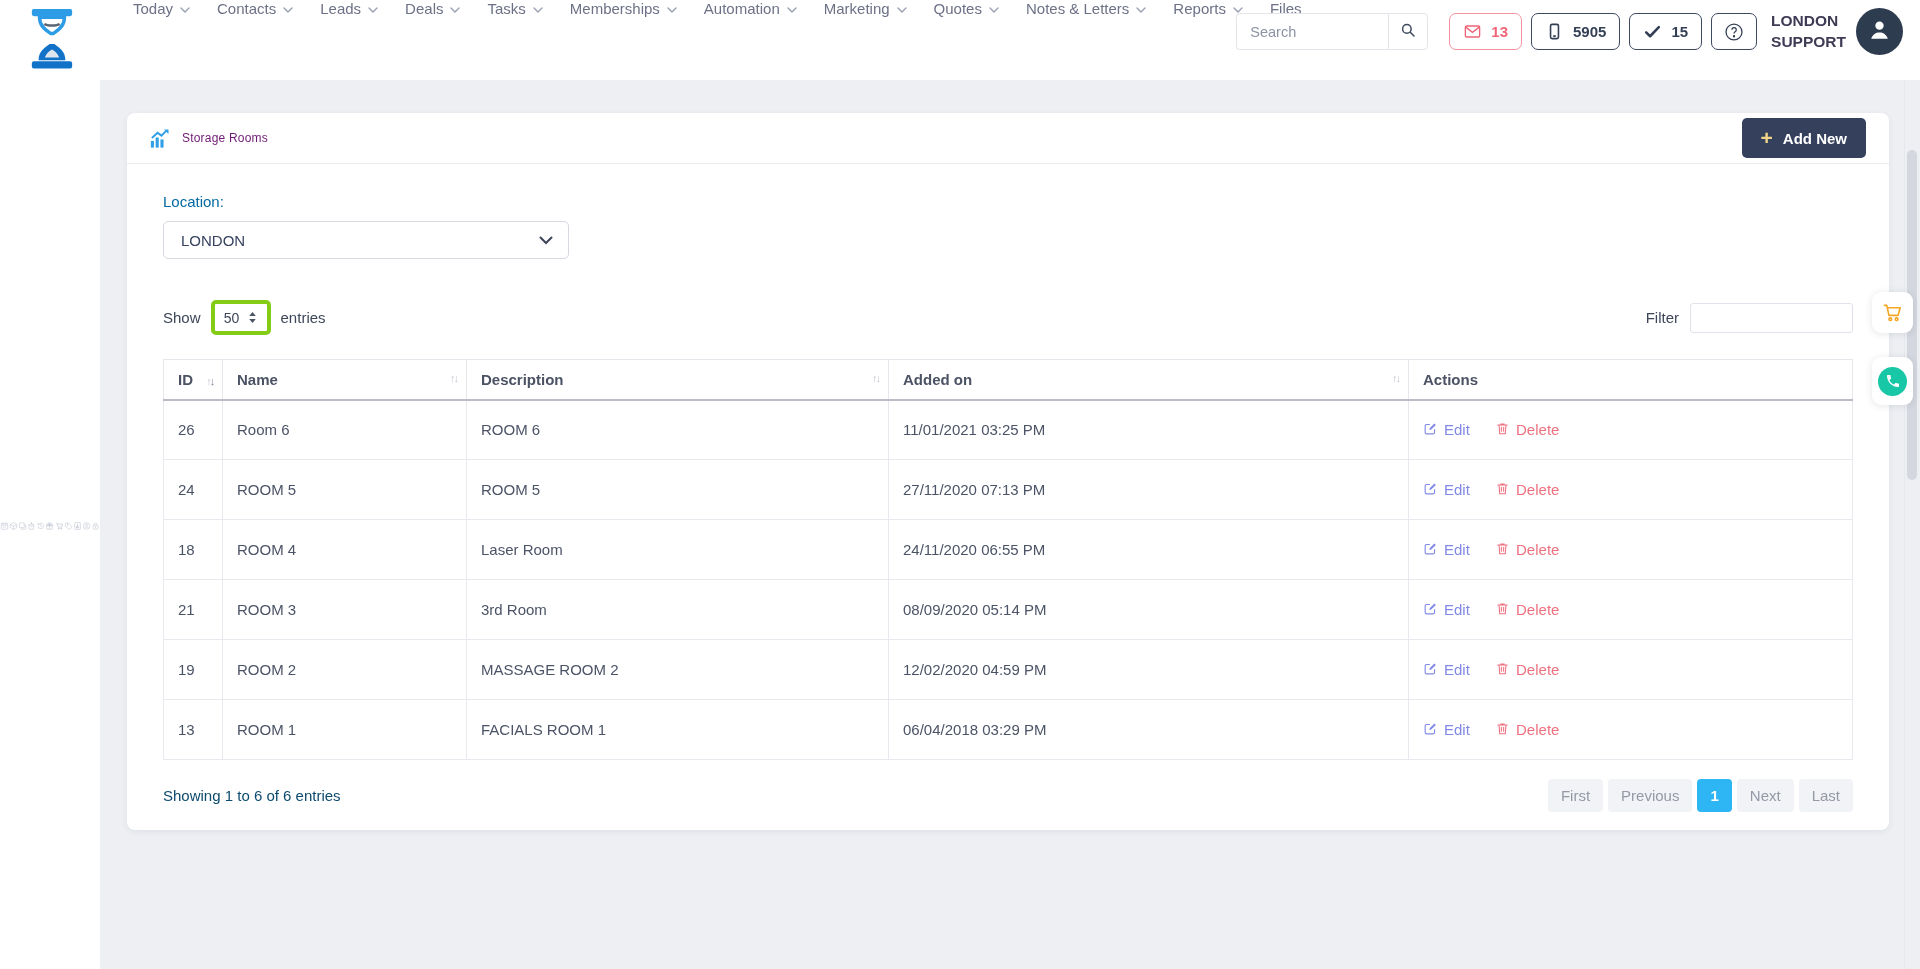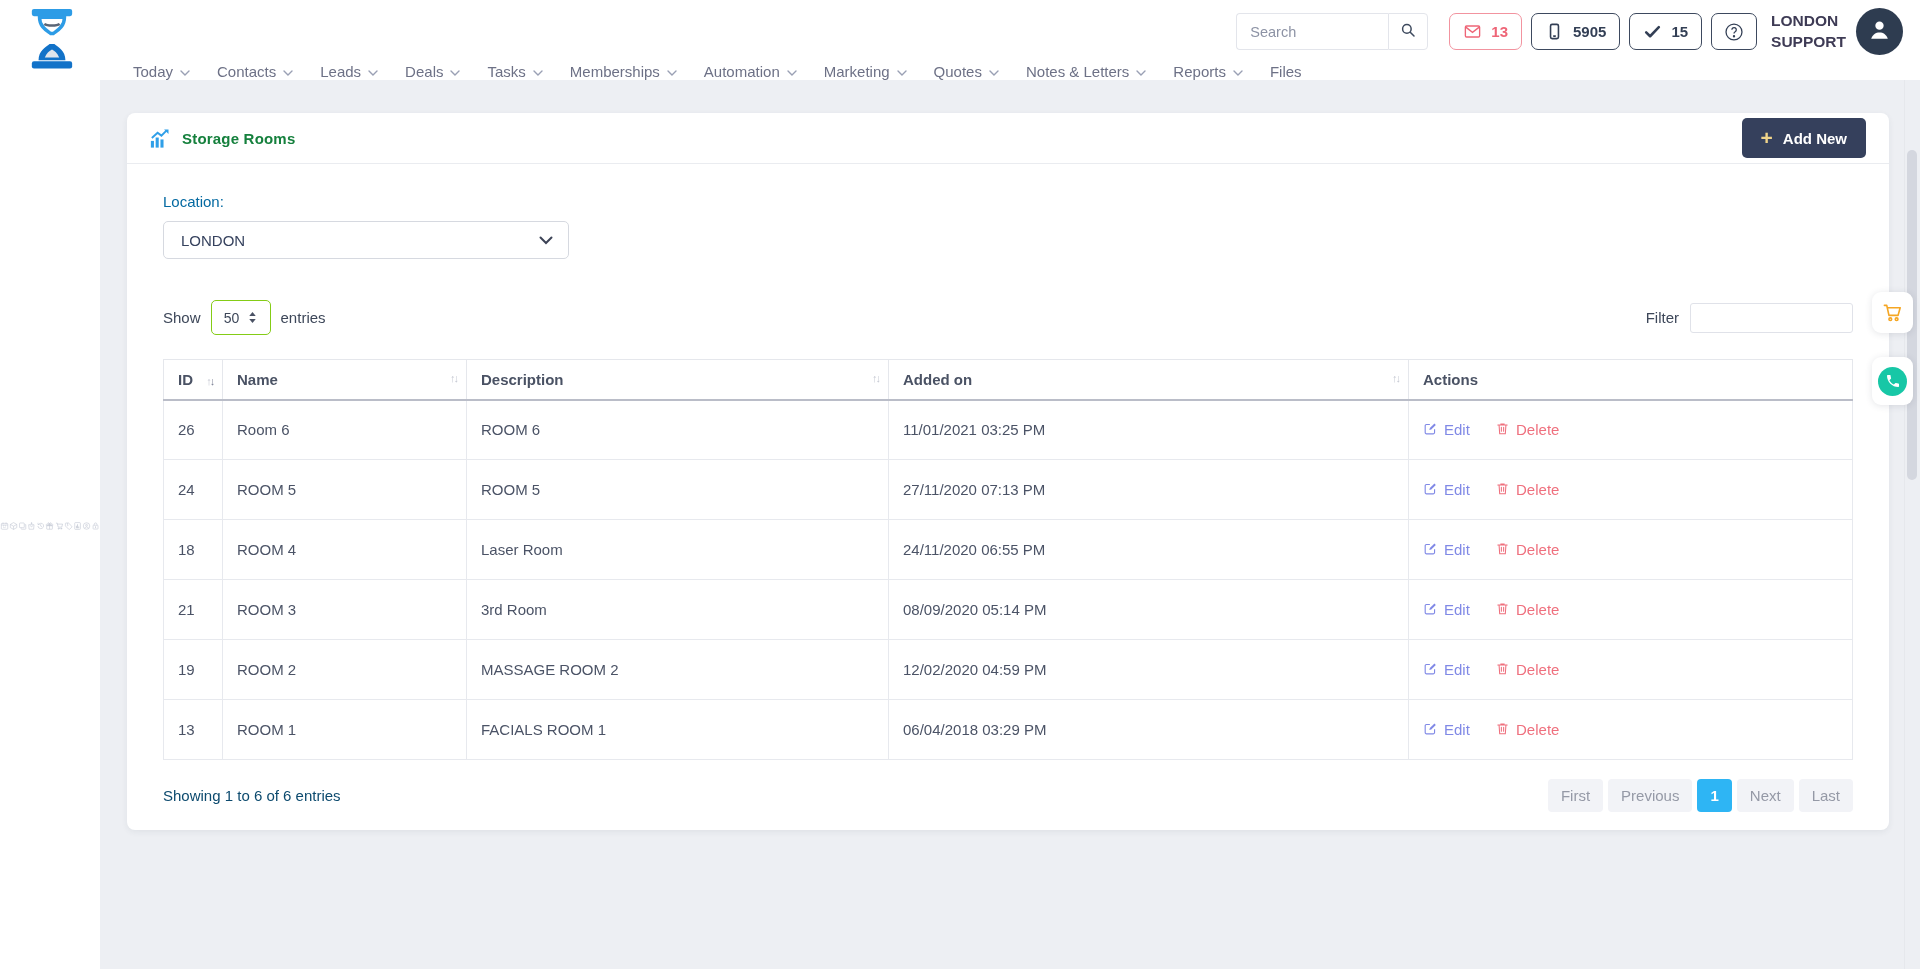--- a/index.html
+++ b/index.html
@@ -2,21 +2,21 @@
 <html><head>
 <meta charset="utf-8">
 <style>
   * { box-sizing:border-box; margin:0; padding:0; }
   html,body { width:1920px; height:969px; }
   body { position:relative; font-family:"Liberation Sans",sans-serif; background:#edeff3; overflow:hidden; }
 
   
   .topbar { position:absolute; left:0; top:0; width:1920px; height:80px; background:#fff; z-index:20; }
   .logo { position:absolute; left:28px; top:9px; width:48px; height:62px; }
-  .nav { position:absolute; left:133px; top:0; height:80px; display:flex; align-items:flex-end; gap:27px; }
+  .nav { position:absolute; left:133px; top:0; height:80px; display:flex; align-items:flex-start; gap:27px; }
   .nav-item { display:flex; align-items:center; gap:7px; font-size:15px; color:#6d7186; cursor:pointer; white-space:nowrap; }
   .nav-caret { display:flex; margin-top:2px; }
 
   .topbar-right { position:absolute; right:17px; top:0; height:63px; display:flex; align-items:center; }
   .search-wrap { display:flex; height:37px; margin-right:12px; }
   .search-input { width:152px; border:1px solid #e3e5eb; border-right:none; border-radius:4px 0 0 4px; padding:0 13px; font-size:14.5px; color:#4b5366; outline:none; font-family:inherit; }
   .search-input::placeholder { color:#8d93a5; }
   .search-btn { width:40px; border:1px solid #e3e5eb; border-radius:0 4px 4px 0; background:#fff; display:flex; align-items:center; justify-content:center; color:#3e4a5e; cursor:pointer; }
   .search-btn svg { width:18px; height:18px; }
 
@@ -36,32 +36,32 @@
   
   .sidebar { position:absolute; left:0; top:80px; width:100px; height:889px; background:#fff; display:flex; flex-direction:row; align-items:center; padding-top:36px; }
   .side-item { width:28px; height:28px; margin-bottom:34px; color:#c4c9d4; cursor:pointer; }
   .side-item svg { width:100%; height:100%; display:block; }
 
   
   .card { position:absolute; left:127px; top:113px; width:1762px; height:717px; background:#fff; border-radius:8px; box-shadow:0 2px 6px rgba(44,54,76,.07); }
   .card-header { height:51px; display:flex; align-items:center; padding:0 23px 0 21px; border-bottom:1px solid #eaecf0; }
   .title-icon { width:23px; height:23px; color:#2f9fe8; margin-right:11px; display:flex; }
   .title-icon svg { width:100%; height:100%; }
-  .page-title { font-size:15px; font-weight:700; color:#15803d; letter-spacing:.2px; }
+  .page-title { font-size:12px; font-weight:400; color:#701a75; letter-spacing:.2px; }
   .add-new-btn { margin-left:auto; height:40px; background:#35405c; border:none; border-radius:5px; color:#fff; font-size:15px; font-weight:600; font-family:inherit; padding:0 19px; display:flex; align-items:center; gap:10px; cursor:pointer; }
   .plus { color:#f0d48a; font-size:21px; font-weight:600; line-height:1; margin-top:-2px; }
 
   .card-body { padding:0 36px; }
   .loc-label { display:block; margin-top:29px; font-size:15px; color:#0369a1; }
   .select-box { margin-top:11px; width:406px; height:38px; border:1px solid #d6d9e0; border-radius:5px; display:flex; align-items:center; justify-content:space-between; padding:0 15px 0 17px; font-size:15px; color:#36425e; cursor:pointer; background:#fff; }
   .select-box .chev { display:flex; }
 
   .controls { margin-top:41px; display:flex; align-items:center; }
   .show-group { display:flex; align-items:center; gap:10px; font-size:15px; color:#3d4759; }
-  .mini-select { width:60px; height:35px; border:1px solid #84cc16; border-radius:5px; display:flex; align-items:center; justify-content:center; gap:9px; font-size:14px; color:#3d4759; cursor:pointer; background:#fff; }
+  .mini-select { width:60px; height:35px; border:4px solid #84cc16; border-radius:5px; display:flex; align-items:center; justify-content:center; gap:9px; font-size:14px; color:#3d4759; cursor:pointer; background:#fff; }
   .filter-group { margin-left:auto; display:flex; align-items:center; gap:11px; font-size:15px; color:#3d4759; }
   .filter-input { width:163px; height:30px; border:1px solid #e0e2e9; border-radius:3px; padding:0 8px; font-size:14px; color:#4b5366; outline:none; font-family:inherit; }
 
   table { margin-top:24px; width:100%; border-collapse:collapse; table-layout:fixed; }
   th { height:40px; padding:0 14px; text-align:left; font-size:15px; font-weight:700; color:#4a5264; border:1px solid #e5e7ec; border-bottom:2px solid #babdc8; position:relative; cursor:pointer; background:#fff; white-space:nowrap; }
   th.no-sort { cursor:default; }
   td { height:60px; padding:0 14px; font-size:15px; color:#4b5366; border:1px solid #e7e9ee; background:#fff; overflow:hidden; white-space:nowrap; }
   .sort { color:#c5c8d2; font-size:11px; letter-spacing:-2px; }
   .sort i { font-style:normal; }
   .sort .dn.on { color:#7c8194; }

